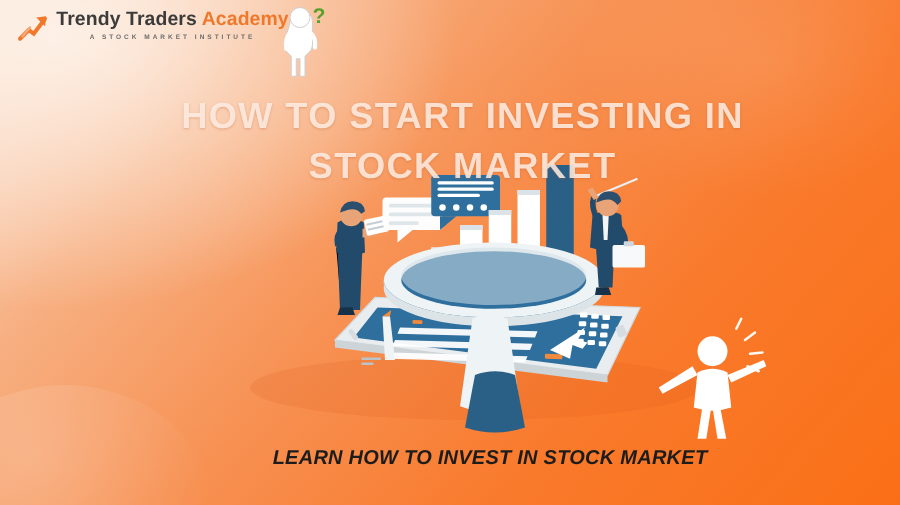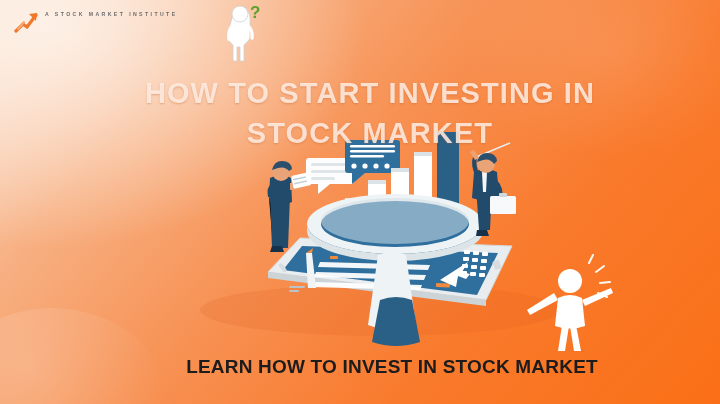--- a/index.html
+++ b/index.html
@@ -40,21 +40,21 @@
     color:rgba(255,241,232,.84);
     text-shadow:0 1px 2px rgba(190,90,35,.35);
   }
 
   
   .footer-band{
     position:absolute;left:178px;top:352px;width:428px;height:30px;
     display:flex;align-items:center;justify-content:center;
   }
   .footer-text{
-    font-size:19px;font-weight:bold;letter-spacing:.2px;color:#1c1c1c;white-space:nowrap;
+    font-size:16px;font-weight:bold;letter-spacing:.2px;color:#1c1c1c;white-space:nowrap;font-style:italic;
   }
 
   
   .art{position:absolute;left:0;top:0;width:720px;height:404px;}
   .art svg{display:block;}
 </style>
 </head>
 <body>
 
 <div class="stage">
@@ -225,20 +225,23 @@
     </svg>
   </div>
 
   <div class="logo">
     <svg class="logo-mark" viewBox="0 0 26 24">
       <path d="M2 21 L9 14 L13 17 L22 5" stroke="#f0782a" stroke-width="3.2" fill="none" stroke-linecap="round"></path>
       <path d="M15 4 L23 3 L22 11 Z" fill="#f0782a"></path>
       <path d="M4 19 L10 12" stroke="#f7a877" stroke-width="2" fill="none" stroke-linecap="round"></path>
     </svg>
     <div class="logo-text">
+      <div class="logo-line1">
+        <span class="dark">Trendy Traders </span><span class="accent">Academy</span>
+      </div>
       <div class="logo-line2">A STOCK MARKET INSTITUTE</div>
     </div>
   </div>
 
   <h1 class="headline">HOW TO START INVESTING IN STOCK MARKET</h1>
 
   <div class="footer-band">
     <span class="footer-text">LEARN HOW TO INVEST IN STOCK MARKET</span>
   </div>
 

